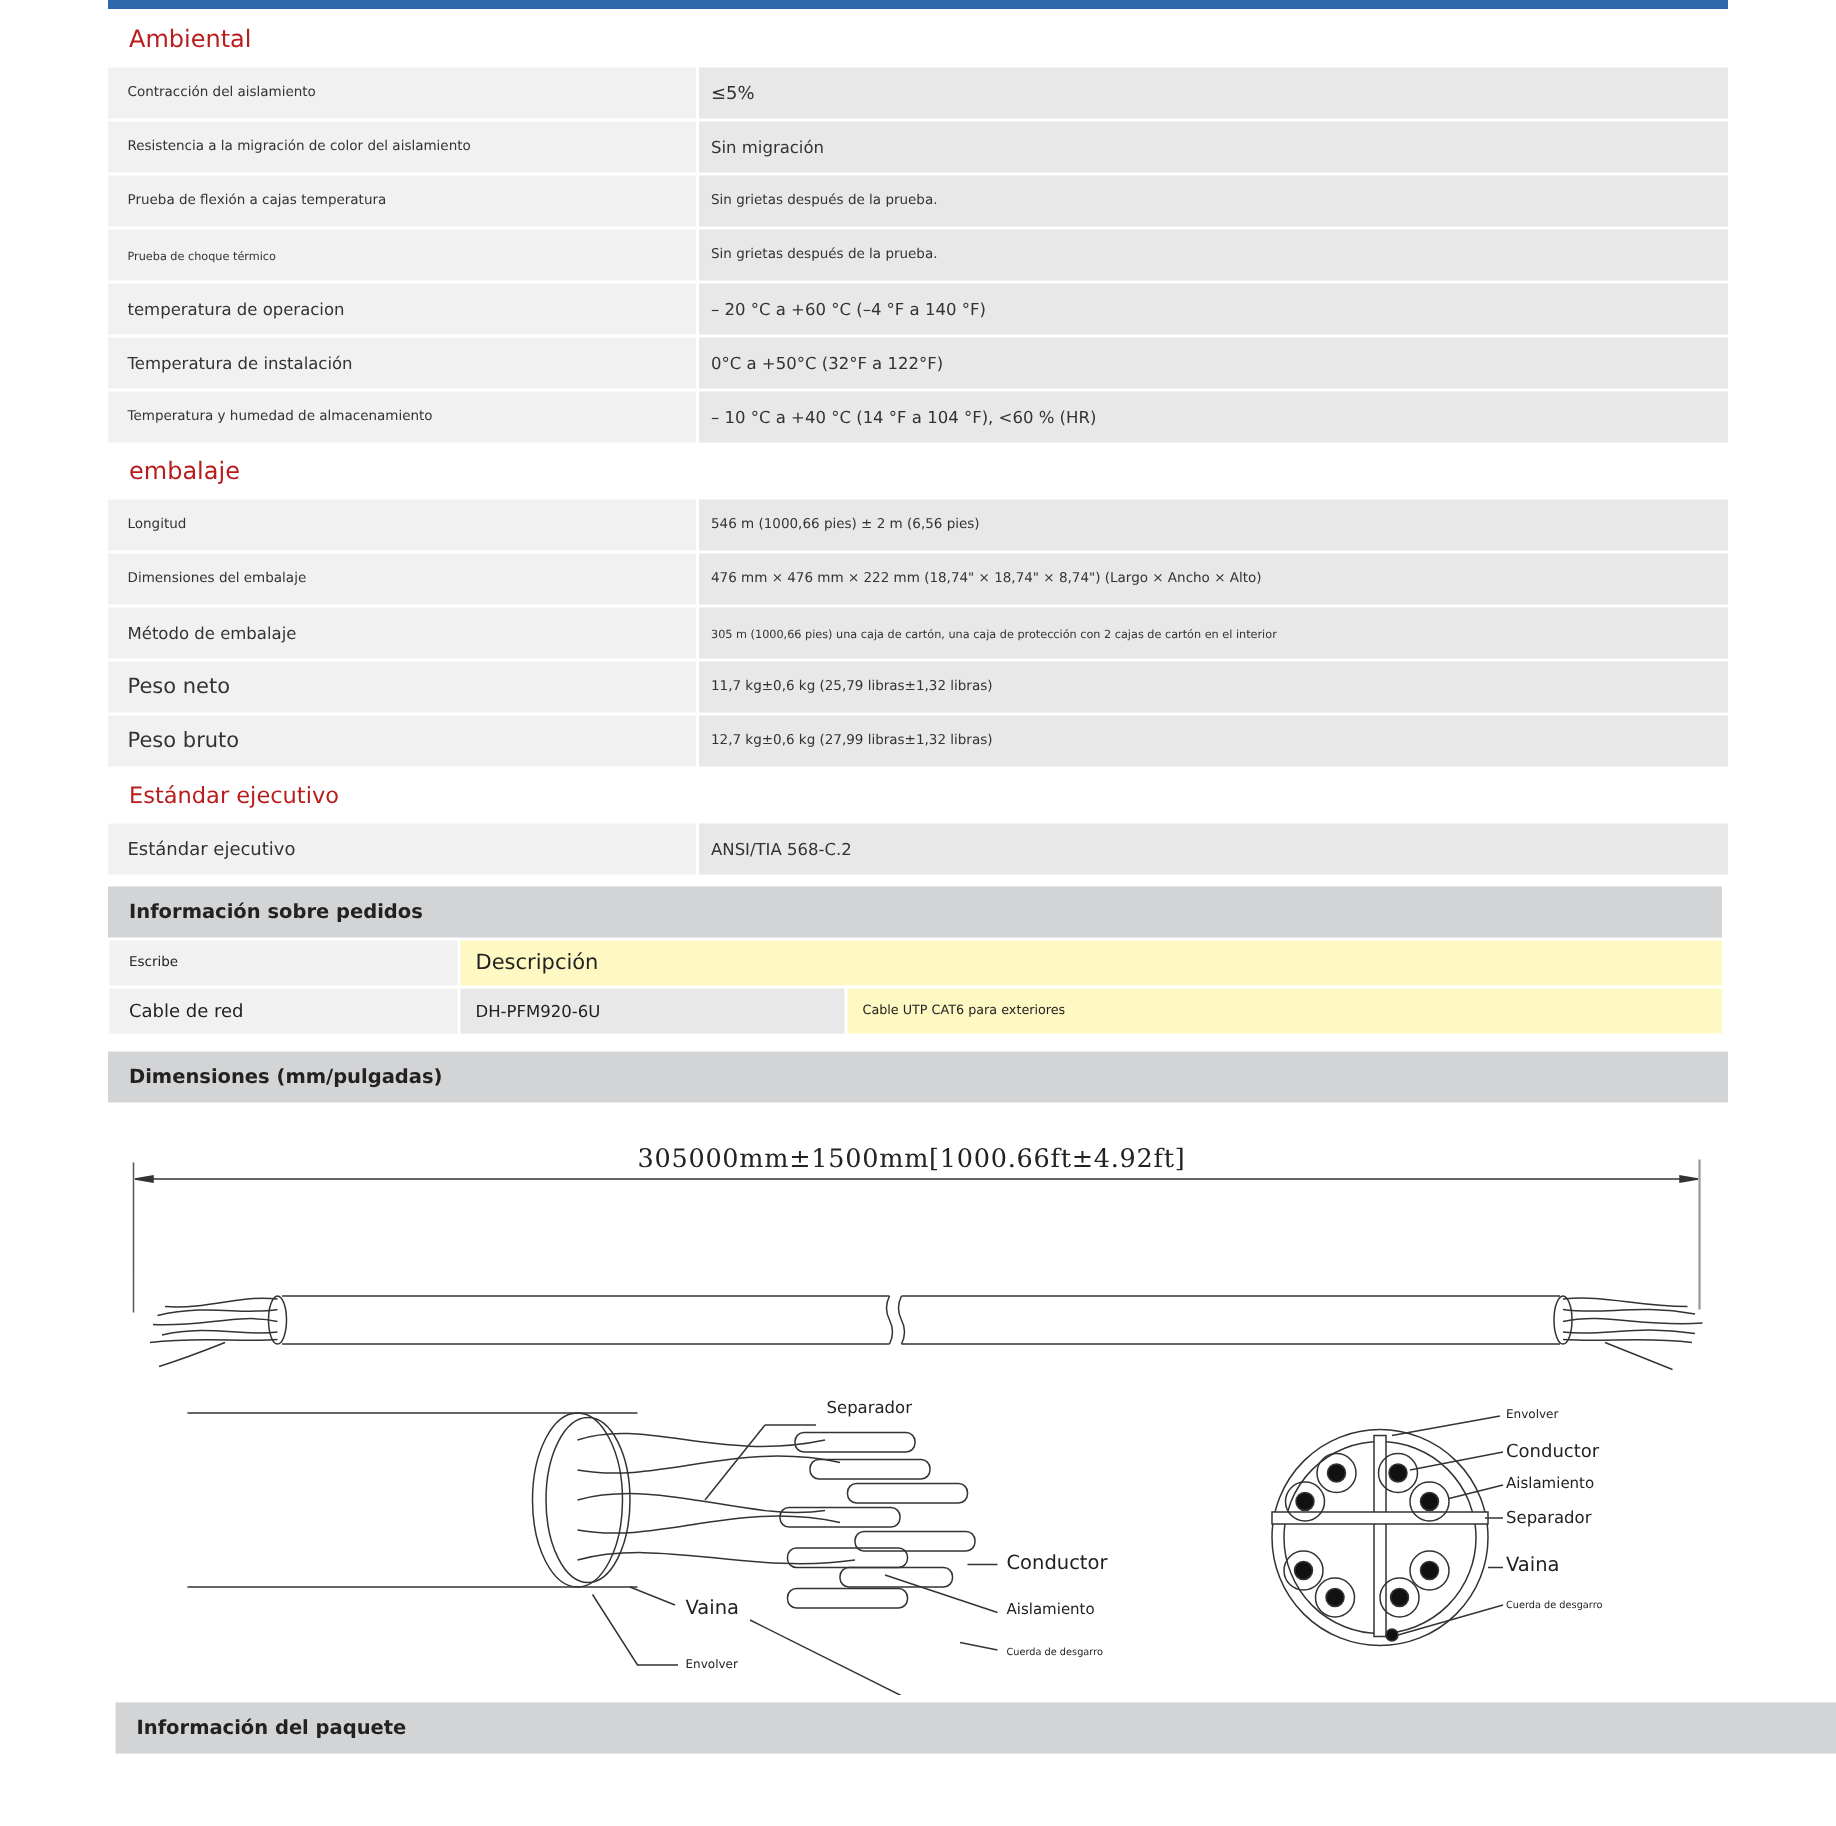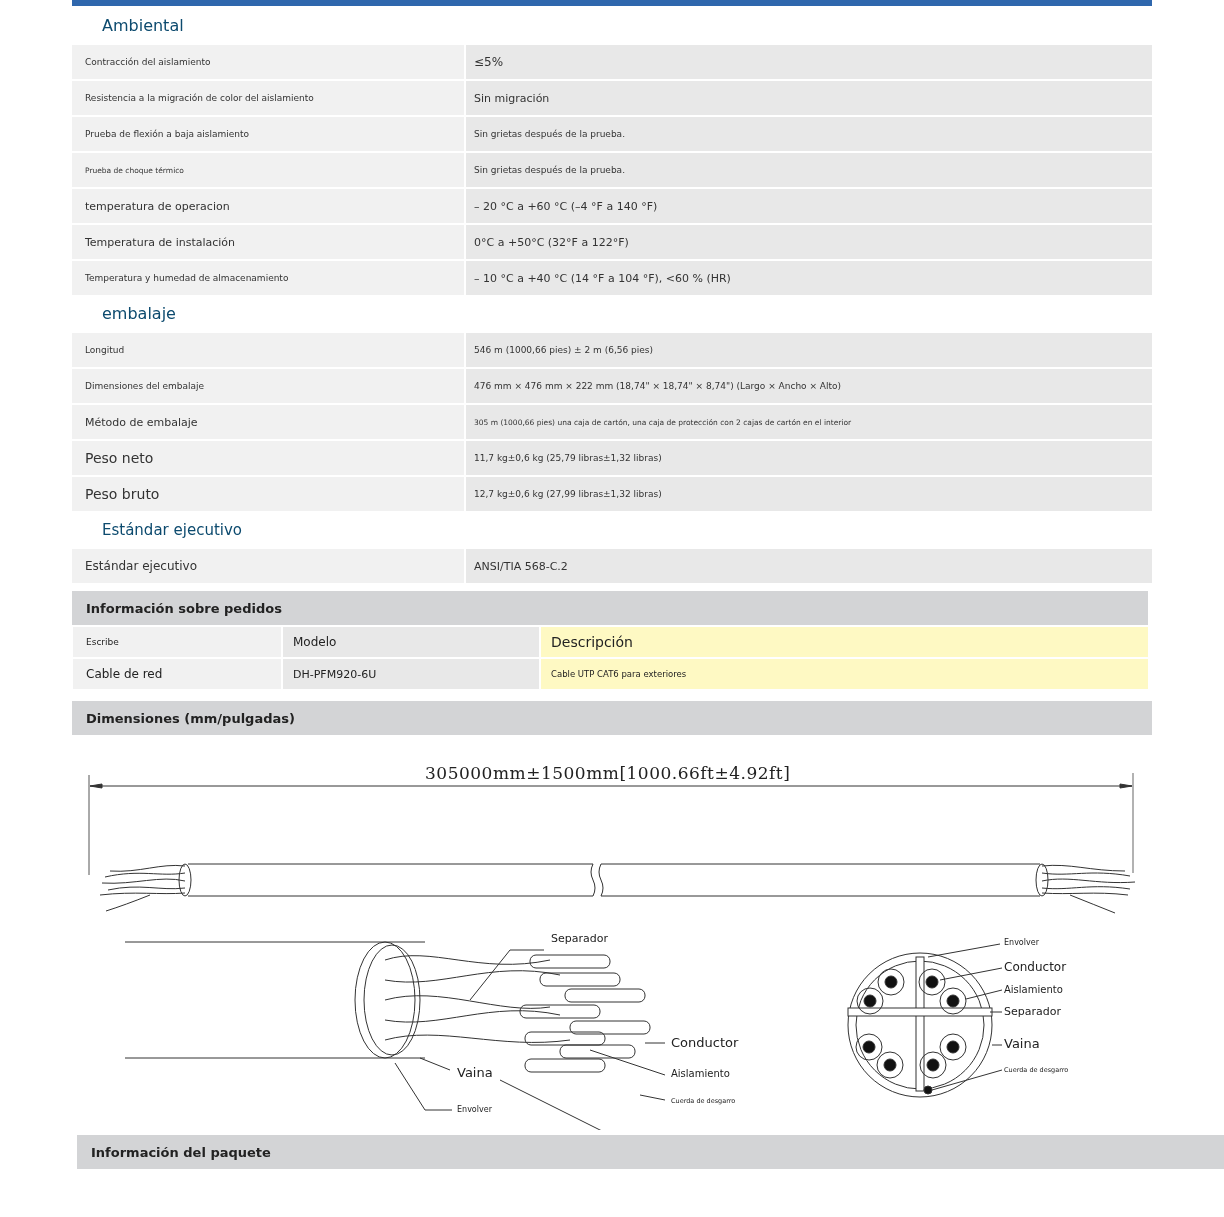--- a/index.html
+++ b/index.html
@@ -1,37 +1,37 @@
 <!DOCTYPE html>
 <html><head>
 <meta charset="utf-8">
 <style>
   * { box-sizing: border-box; margin: 0; padding: 0; }
   html, body { width: 1224px; height: 1217px; background: #ffffff; overflow: hidden; }
   body { position: relative; font-family: "DejaVu Sans", sans-serif; color: #222; }
 
   .topbar { position: absolute; left: 72px; top: 0; width: 1080px; height: 6px; background: #2f67ad; }
 
-  .section-title { position: absolute; left: 102px; font-size: 16px; color: #0c4a6e; }
+  .section-title { position: absolute; left: 86px; font-size: 16px; color: #b91c1c; }
 
   .spec-table { position: absolute; left: 72px; width: 1080px; }
   .spec-row { display: flex; height: 34px; margin-bottom: 2px; text-align: right; }
   .spec-row .k { width: 392px; background: #f1f1f1; padding-left: 13px; display: flex; align-items: center; font-size: 11px; color: #333; margin-right: 2px; }
   .spec-row .v { flex: 1; background: #e8e8e8; padding-left: 8px; display: flex; align-items: center; font-size: 11px; color: #333; }
   .fs-xs { font-size: 7.5px !important; }
   .fs-s { font-size: 9px !important; }
   .fs-m { font-size: 11px !important; }
   .fs-l { font-size: 12px !important; }
   .fs-xl { font-size: 14px !important; }
 
   .bar-head { position: absolute; left: 72px; height: 34px; background: #d3d4d6; display: flex; align-items: center; padding-left: 14px; font-size: 13px; font-weight: bold; color: #222; }
 
   .order-table { position: absolute; left: 73px; top: 627px; width: 1075px; }
   .order-row { display: flex; height: 30px; margin-bottom: 2px; }
-  .order-row .c1 { width: 208px; background: #f1f1f1; margin-right: 2px; padding-left: 13px; display: flex; align-items: center; }
+  .order-row .c1 { width: 232px; background: #f1f1f1; margin-right: 2px; padding-left: 13px; display: flex; align-items: center; }
   .order-row .c2 { width: 256px; background: #e8e8e8; margin-right: 2px; padding-left: 10px; display: flex; align-items: center; }
   .order-row .c3 { flex: 1; background: #fef9c3; padding-left: 10px; display: flex; align-items: center; }
 
   .diagram { position: absolute; left: 80px; top: 745px; width: 1080px; height: 385px; }
   .diagram svg { position: absolute; left: 0; top: 0; }
   .dim-label { position: absolute; left: 345px; top: 18px; font-family: "DejaVu Serif", serif; font-size: 17px; color: #222; letter-spacing: 0.5px; }
   .callout { position: absolute; font-size: 11px; color: #222; white-space: nowrap; }
   .callout.big { font-size: 13px; }
   .callout.small { font-size: 8px; }
   .callout.tiny { font-size: 6.5px; }
@@ -47,21 +47,21 @@
 <div class="spec-table" style="top:45px;">
   <div class="spec-row">
     <div class="k fs-s">Contracción del aislamiento</div>
     <div class="v fs-l">≤5%</div>
   </div>
   <div class="spec-row">
     <div class="k fs-s">Resistencia a la migración de color del aislamiento</div>
     <div class="v fs-m">Sin migración</div>
   </div>
   <div class="spec-row">
-    <div class="k fs-s">Prueba de flexión a baja aislamiento</div>
+    <div class="k fs-s">Prueba de flexión a cajas temperatura</div>
     <div class="v fs-s">Sin grietas después de la prueba.</div>
   </div>
   <div class="spec-row">
     <div class="k fs-xs">Prueba de choque térmico</div>
     <div class="v fs-s">Sin grietas después de la prueba.</div>
   </div>
   <div class="spec-row">
     <div class="k fs-m">temperatura de operacion</div>
     <div class="v fs-m">– 20 °C a +60 °C (–4 °F a 140 °F)</div>
   </div>
@@ -104,21 +104,20 @@
   <div class="spec-row">
     <div class="k fs-l">Estándar ejecutivo</div>
     <div class="v fs-m">ANSI/TIA 568-C.2</div>
   </div>
 </div>
 
 <div class="bar-head" style="top:591px;width:1076px;">Información sobre pedidos</div>
 <div class="order-table">
   <div class="order-row">
     <div class="c1 fs-s">Escribe</div>
-    <div class="c2 fs-l">Modelo</div>
     <div class="c3 fs-xl">Descripción</div>
   </div>
   <div class="order-row">
     <div class="c1 fs-l">Cable de red</div>
     <div class="c2 fs-m">DH-PFM920-6U</div>
     <div class="c3 fs-xs" style="font-size:8.5px !important;">Cable UTP CAT6 para exteriores</div>
   </div>
 </div>
 
 <div class="bar-head" style="top:701px;width:1080px;">Dimensiones (mm/pulgadas)</div>

